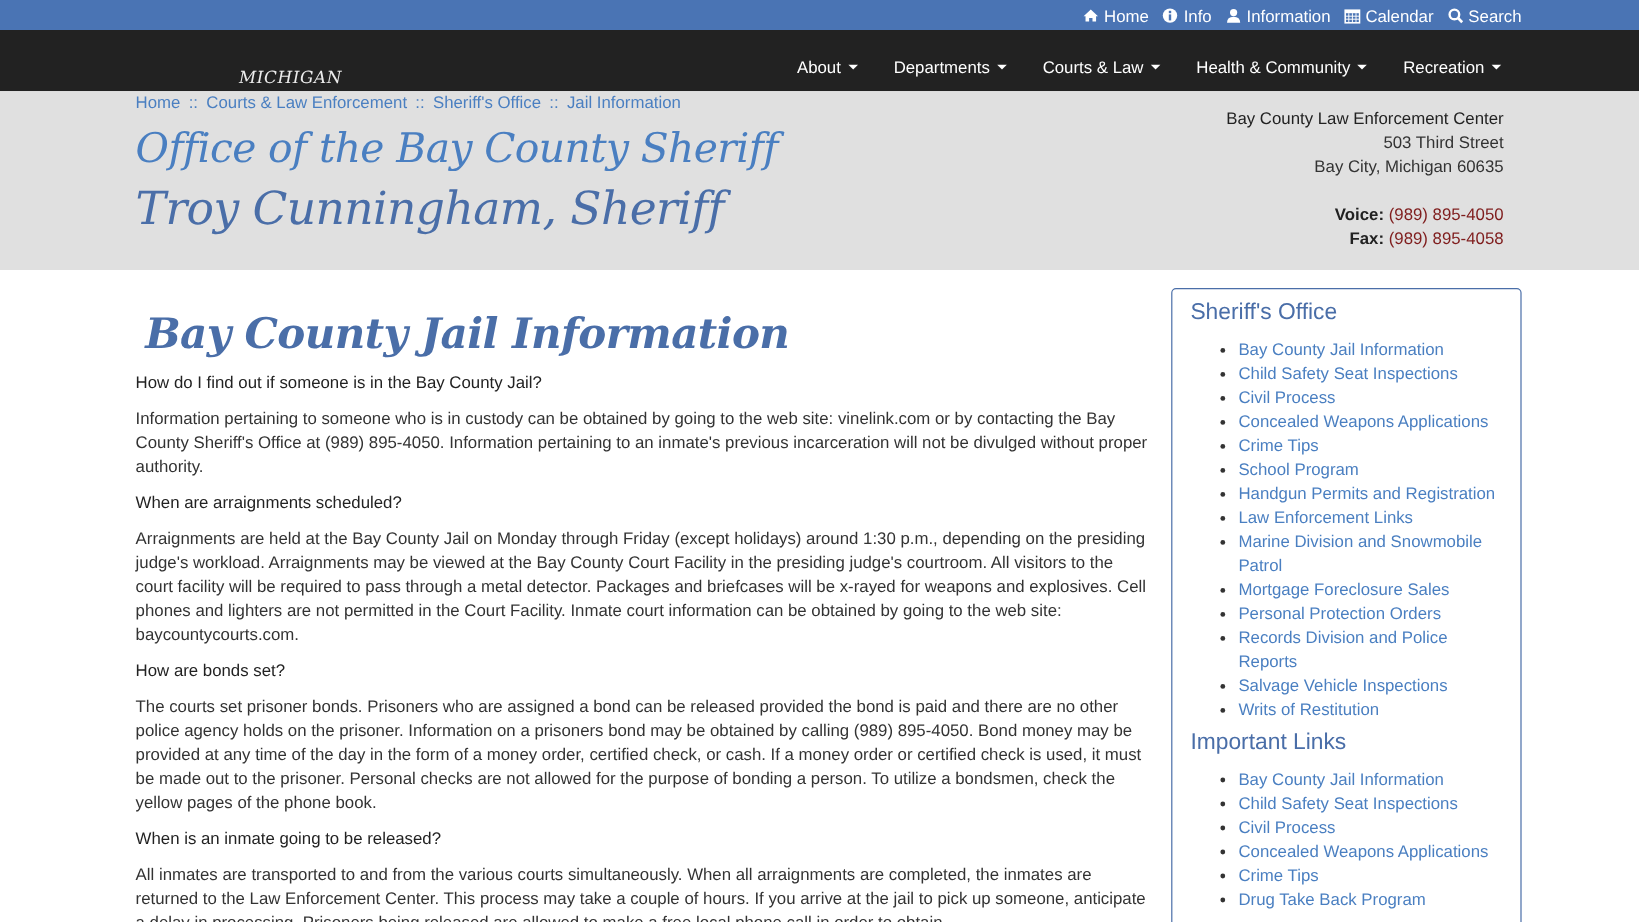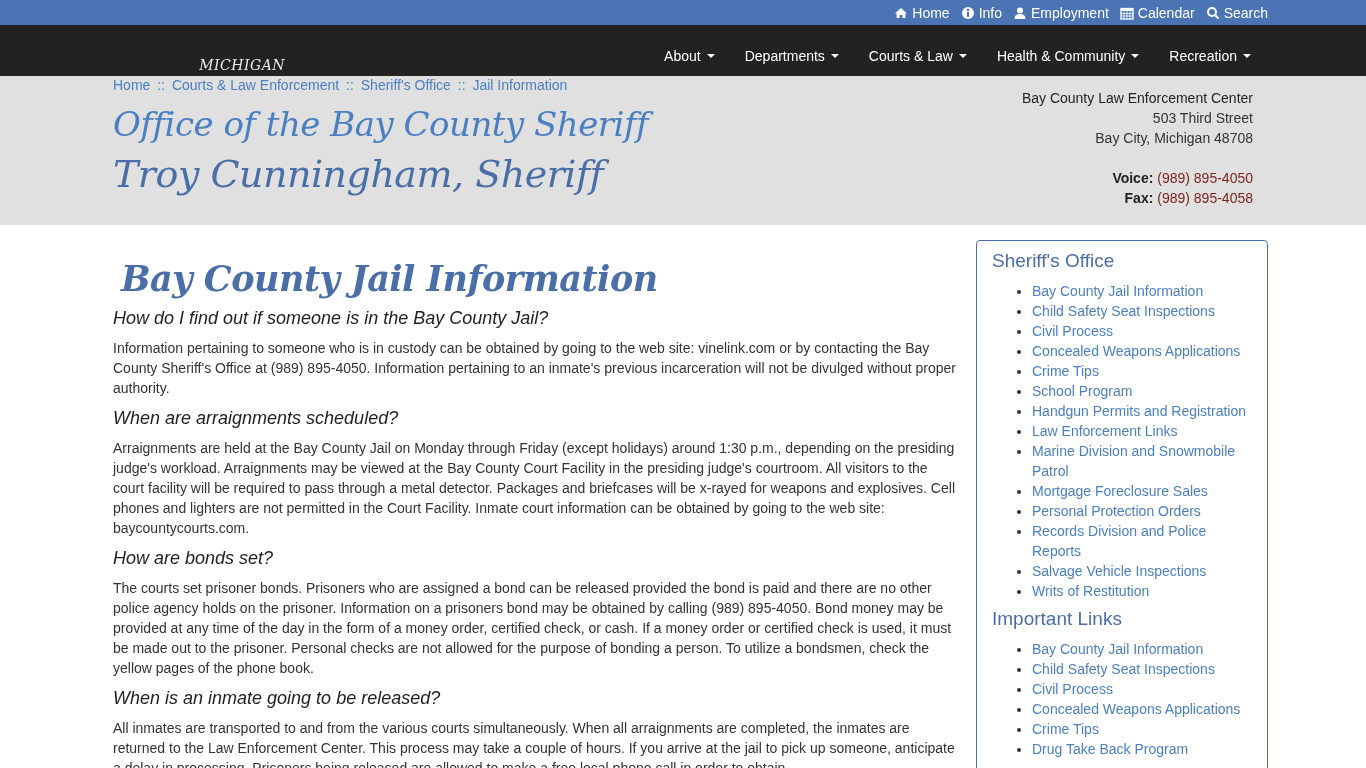--- a/index.html
+++ b/index.html
@@ -25,21 +25,21 @@
   .breadcrumb .sep { color: #4a7fc1; margin: 0 3px; }
   .office-title { position: absolute; left: 113px; top: 28px; font-family: "DejaVu Serif", serif; font-style: italic; font-size: 34px; color: #4a7fc1; white-space: nowrap; letter-spacing: -0.5px; }
   .sheriff-name { position: absolute; left: 113px; top: 76px; font-family: "DejaVu Serif", serif; font-style: italic; font-size: 38px; color: #4a6ea8; white-space: nowrap; letter-spacing: -0.5px; }
   .address { position: absolute; right: 113px; top: 12px; text-align: right; font-size: 14px; line-height: 20px; color: #333; font-family: "Liberation Sans", sans-serif; }
   .address .org { color: #222; }
   .address b { color: #222; font-weight: bold; }
   .address a { color: #7f1d1d; text-decoration: none; }
 
   .content { position: absolute; left: 113px; top: 250px; width: 848px; }
   .page-title { font-family: "DejaVu Serif", serif; font-style: italic; font-size: 35px; color: #4a6ea8; margin-left: 8px; height: 58px; line-height: 58px; letter-spacing: -0.5px; }
-  .q { font-style: italic; font-size: 18px; color: #222; line-height: 20px; margin-bottom: 10px; font-family: "Liberation Sans", sans-serif; }
+  .q { font-size: 14px; color: #222; line-height: 20px; margin-bottom: 10px; font-family: "Liberation Sans", sans-serif; }
   .p { font-size: 14px; line-height: 20px; color: #333; margin-bottom: 10px; font-family: "Liberation Sans", sans-serif; }
 
   .sidebar { position: absolute; left: 976px; top: 240px; width: 292px; height: 560px; border: 1px solid #4a6ea8; border-radius: 4px; background: #fff; padding: 8px 15px; }
   .sidebar h3 { font-size: 19px; font-weight: normal; color: #4a6ea8; font-family: "Liberation Sans", sans-serif; margin-bottom: 8px; line-height: 24px; }
   .sidebar ul { list-style: disc; padding-left: 40px; margin-bottom: 6px; }
   .sidebar li { font-size: 14px; line-height: 20px; color: #333; font-family: "Liberation Sans", sans-serif; }
   .sidebar li a { color: #4a7fc1; text-decoration: none; }
 </style>
 </head>
 <body>
@@ -58,21 +58,21 @@
           <rect x="6" y="6" width="2" height="5" fill="#4a74b4"></rect>
           <rect x="6" y="3" width="2" height="2" fill="#4a74b4"></rect>
         </svg>
       <span>Info</span>
     </a>
     <a>
       <svg class="ico" viewBox="0 0 14 14">
           <circle cx="7" cy="4.5" r="3" fill="#fff"></circle>
           <path d="M1.5 13 Q1.5 8 7 8 Q12.5 8 12.5 13 Z" fill="#fff"></path>
         </svg>
-      <span>Employment</span>
+      <span>Information</span>
     </a>
     <a>
       <svg class="ico" viewBox="0 0 14 14">
           <rect x="1" y="2.5" width="12" height="10.5" fill="none" stroke="#fff" stroke-width="1.3"></rect>
           <rect x="1" y="2.5" width="12" height="2.5" fill="#fff"></rect>
           <path d="M1 7.5H13M1 10H13M4 5V13M7 5V13M10 5V13" stroke="#fff" stroke-width="0.8"></path>
         </svg>
       <span>Calendar</span>
     </a>
     <a>
@@ -121,21 +121,21 @@
     <span class="sep">::</span>
     <a>Sheriff's Office</a>
     <span class="sep">::</span>
     <a>Jail Information</a>
   </div>
   <div class="office-title">Office of the Bay County Sheriff</div>
   <div class="sheriff-name">Troy Cunningham, Sheriff</div>
   <div class="address">
     <div class="org">Bay County Law Enforcement Center</div>
     <div>503 Third Street</div>
-    <div>Bay City, Michigan 48708</div>
+    <div>Bay City, Michigan 60635</div>
     <div style="height:20px"></div>
     <div>
       <b>Voice:</b>
       <a>(989) 895-4050</a>
     </div>
     <div>
       <b>Fax:</b>
       <a>(989) 895-4058</a>
     </div>
   </div>

